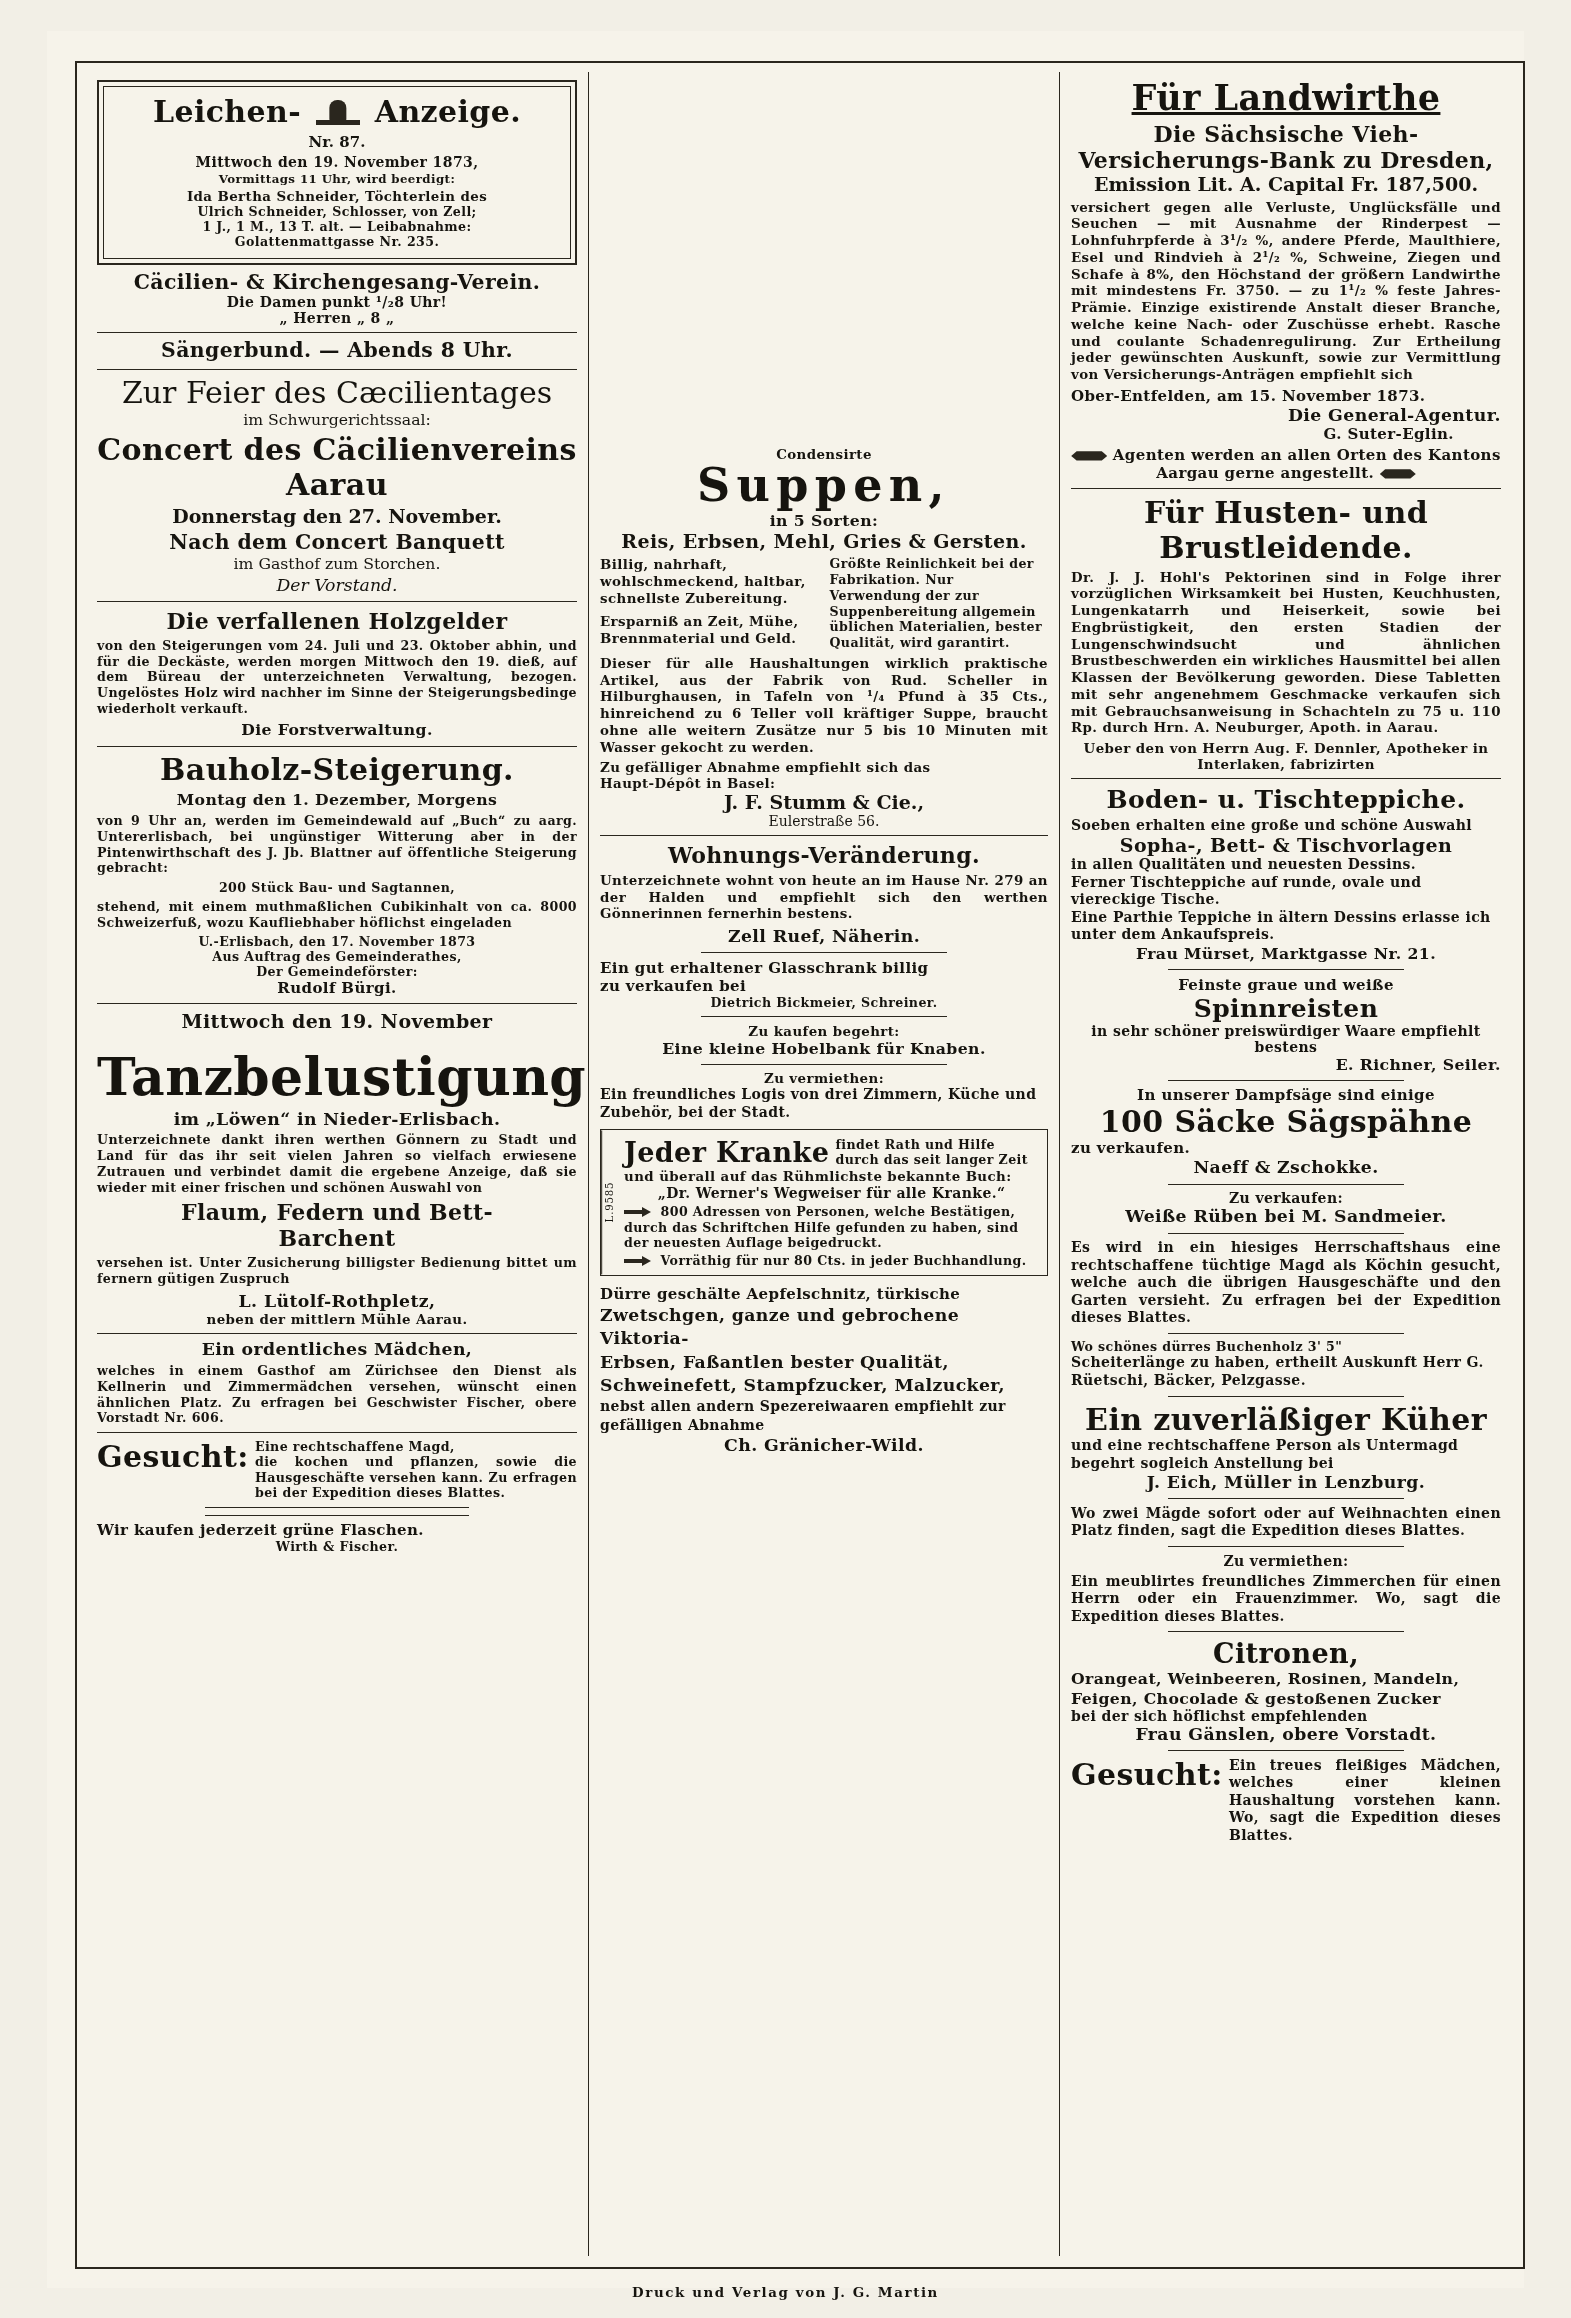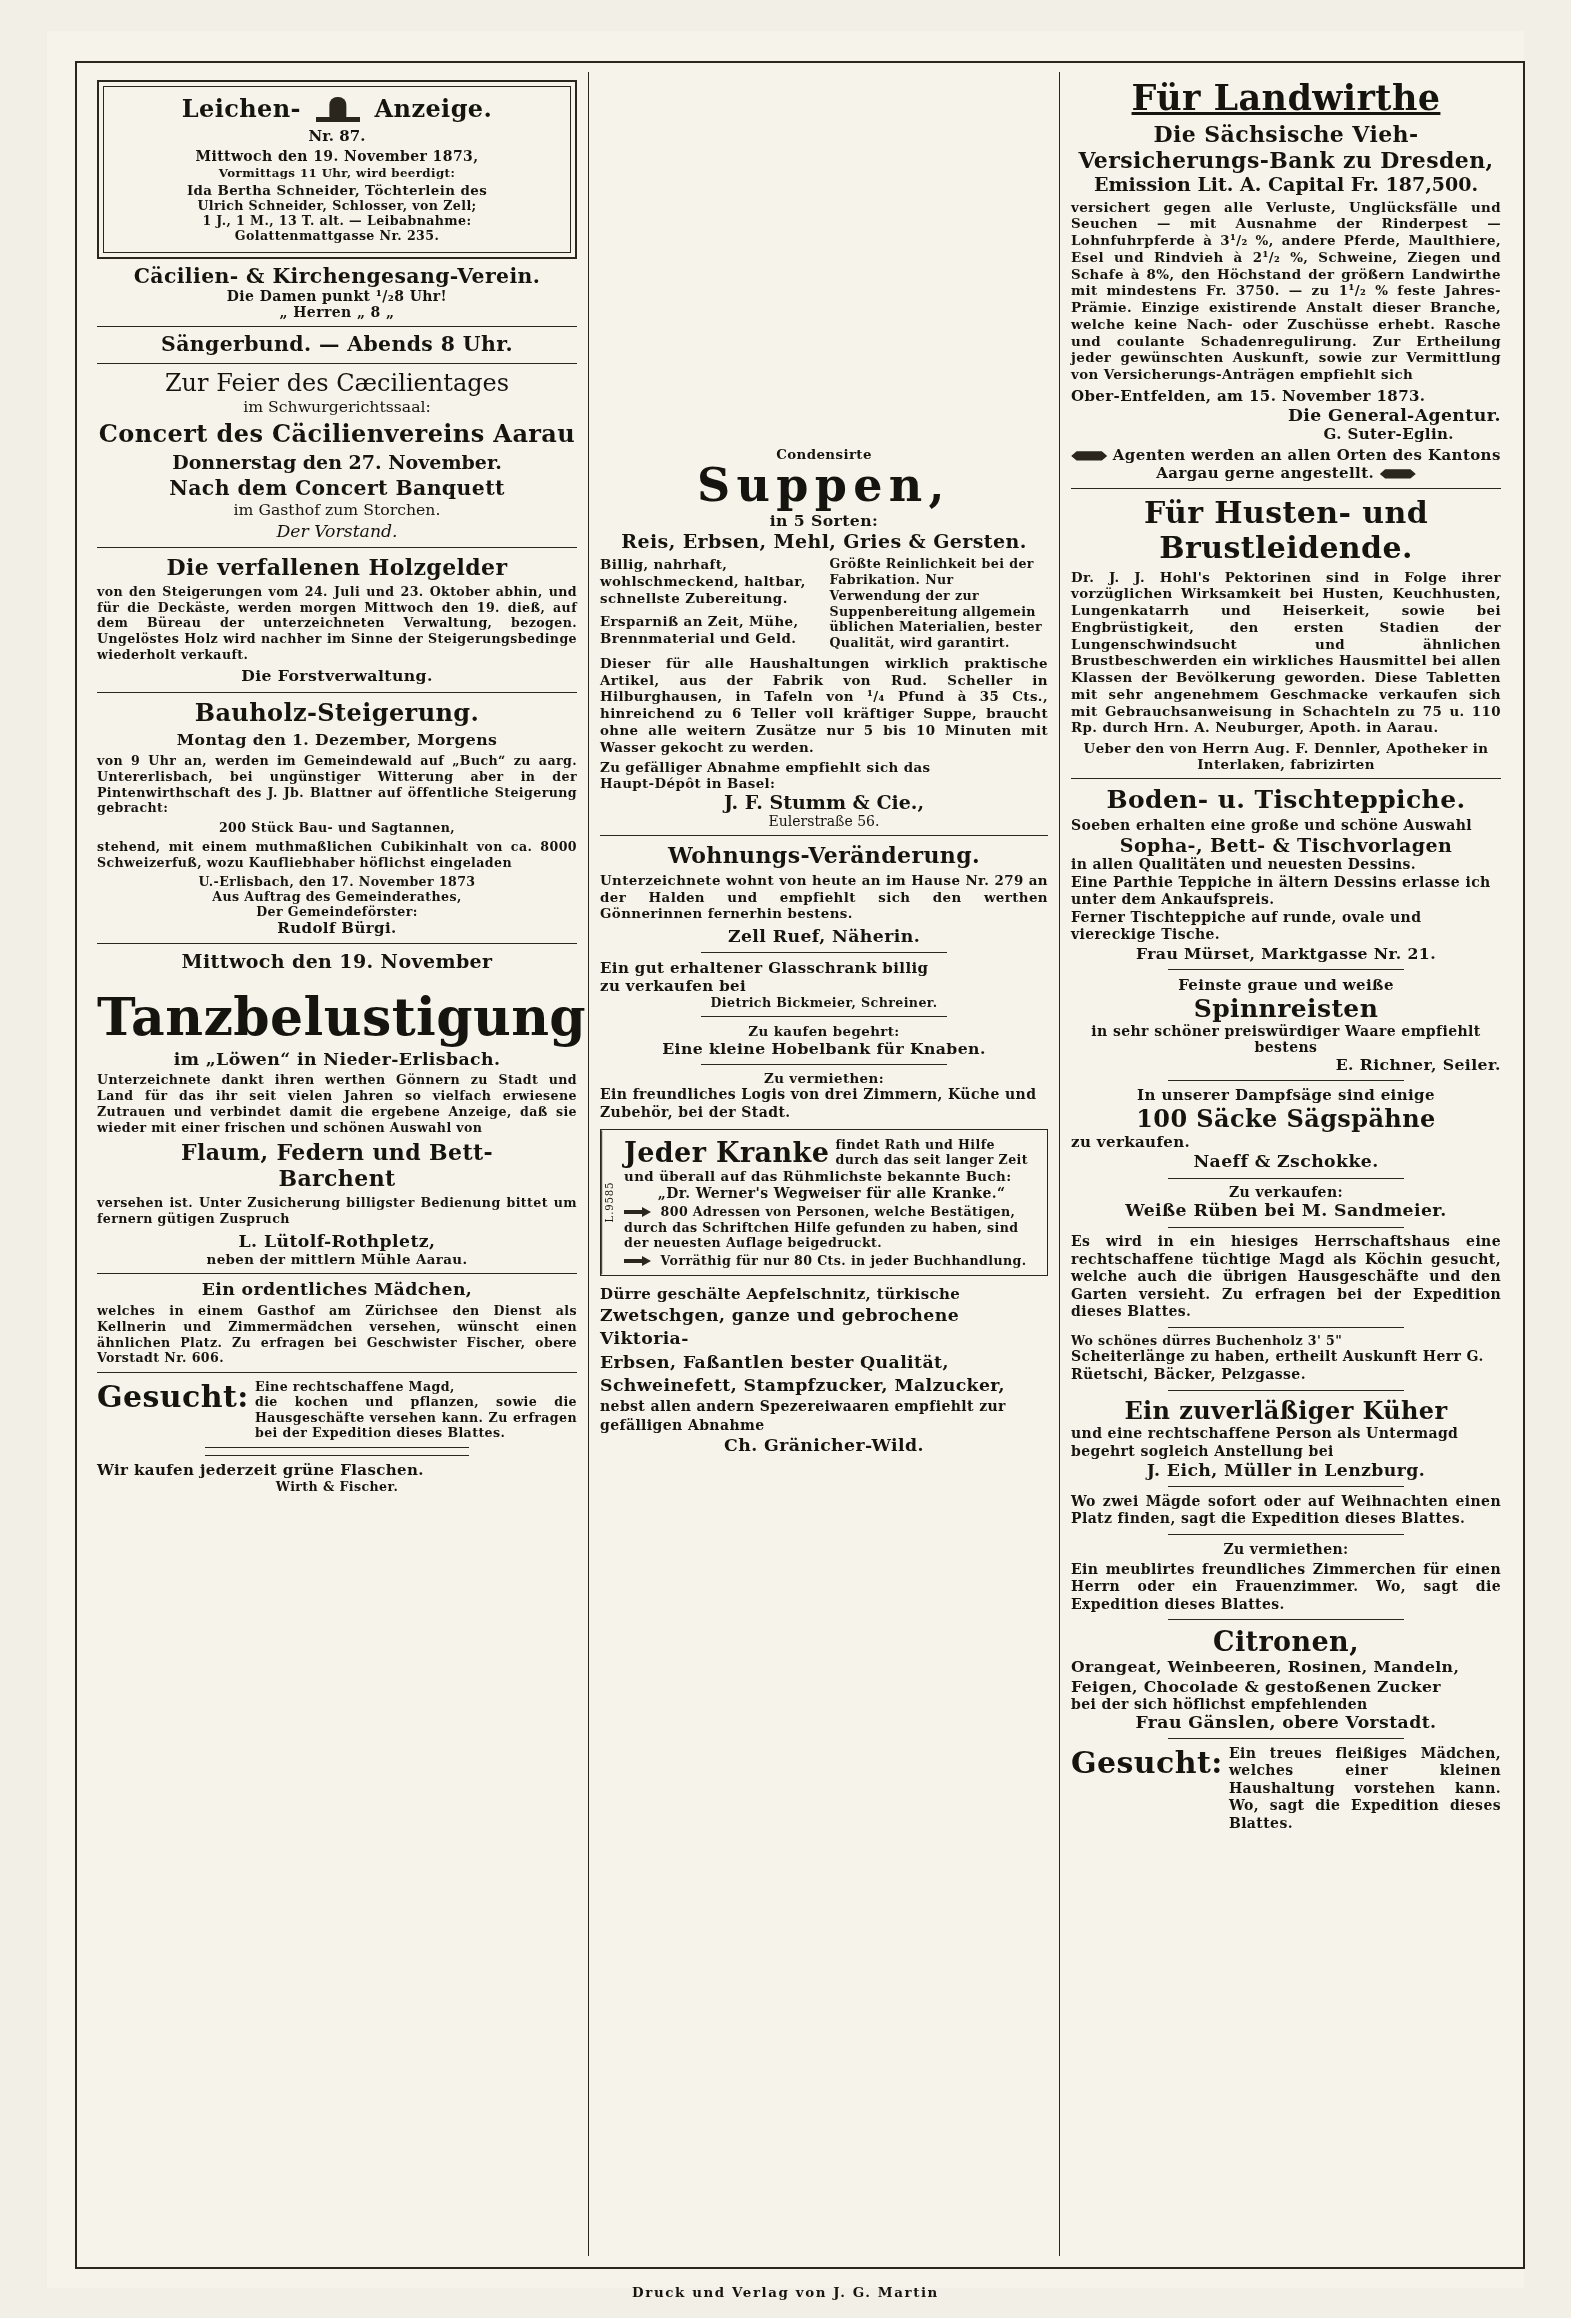--- a/index.html
+++ b/index.html
@@ -56,21 +56,21 @@
   .t15 { font-size: 11.8px; }
   .t16 { font-size: 12.6px; }
   .t17 { font-size: 13.4px; }
   .t18 { font-size: 14px; }
   .t19 { font-size: 15px; }
   .t20 { font-size: 15.7px; }
   .t22 { font-size: 17.3px; }
   .t24 { font-size: 19px; }
   .t26 { font-size: 20.4px; }
   .t28 { font-size: 22px; }
-  .t30 { font-size: 24px; }
+  .t30 { font-size: 30px; }
   .t34 { font-size: 27px; }
   .t38 { font-size: 30px; }
   .t44 { font-size: 35px; }
   .t50 { font-size: 52px; margin-top: 14px; }
   .lh { line-height: 1.25; }
   .lh2 { line-height: 1.35; }
   .mt2 { margin-top: 1.6px; }
   .mt4 { margin-top: 3.1px; }
   .mt6 { margin-top: 4.7px; }
   .mt8 { margin-top: 6.3px; }
@@ -374,22 +374,22 @@
 
       <div class="ctr t38 fraktur">Für Husten- und Brustleidende.</div>
       <p class="just t17 lh fraktur">Dr. J. J. Hohl's Pektorinen sind in Folge ihrer vorzüglichen Wirksamkeit bei Husten, Keuchhusten, Lungenkatarrh und Heiserkeit, sowie bei Engbrüstigkeit, den ersten Stadien der Lungenschwindsucht und ähnlichen Brustbeschwerden ein wirkliches Hausmittel bei allen Klassen der Bevölkerung geworden. Diese Tabletten mit sehr angenehmem Geschmacke verkaufen sich mit Gebrauchsanweisung in Schachteln zu 75 u. 110 Rp. durch Hrn. A. Neuburger, Apoth. in Aarau.</p>
       <div class="ctr t17 fraktur">Ueber den von Herrn Aug. F. Dennler, Apotheker in Interlaken, fabrizirten</div>
       <hr class="rule">
 
       <div class="ctr t32 fraktur" style="font-size:25px">Boden- u. Tischteppiche.</div>
       <div class="t18 lh fraktur mt4">Soeben erhalten eine große und schöne Auswahl</div>
       <div class="ctr t24 b fraktur">Sopha-, Bett- &amp; Tischvorlagen</div>
       <div class="t18 lh fraktur">in allen Qualitäten und neuesten Dessins.</div>
+      <div class="t18 lh fraktur">Ferner Tischteppiche auf runde, ovale und viereckige Tische.</div>
       <div class="t18 lh fraktur">Eine Parthie Teppiche in ältern Dessins erlasse ich unter dem Ankaufspreis.</div>
-      <div class="t18 lh fraktur">Ferner Tischteppiche auf runde, ovale und viereckige Tische.</div>
       <div class="ctr t20 b fraktur">Frau Mürset, Marktgasse Nr. 21.</div>
       <hr class="rule-short">
 
       <div class="ctr t19 sp2 fraktur">Feinste graue und weiße</div>
       <div class="ctr t32 fraktur" style="font-size:25px">Spinnreisten</div>
       <div class="ctr t18 fraktur">in sehr schöner preiswürdiger Waare empfiehlt bestens</div>
       <div class="t20 b fraktur" style="text-align:right">E. Richner, Seiler.</div>
       <hr class="rule-short">
 
       <div class="ctr t19 fraktur">In unserer Dampfsäge sind einige</div>

